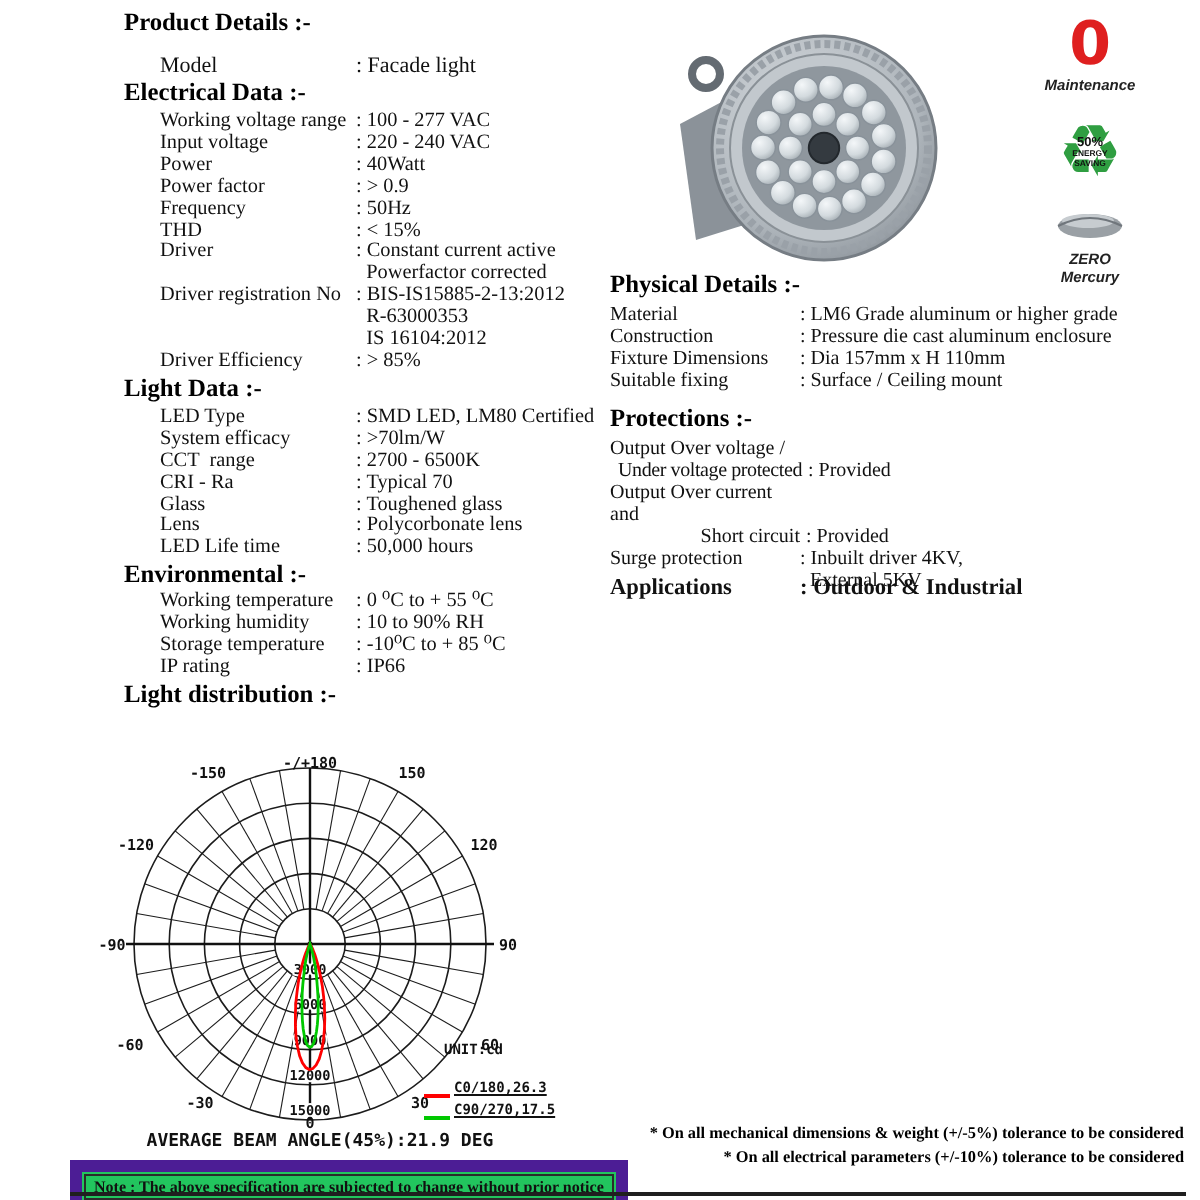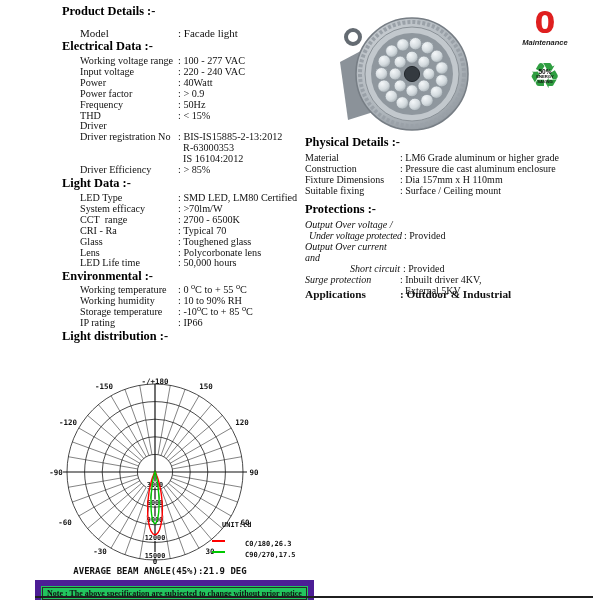--- a/index.html
+++ b/index.html
@@ -10,42 +10,42 @@
   .row{display:flex;font-size:10.2px;line-height:10.9px;}
   .lbl{flex:0 0 98px;white-space:pre-wrap;margin-left:18px;}
   .val{white-space:pre-wrap;}
   .f11{font-size:11px;line-height:12px;}
   .f11.lbl{flex:0 0 98px;}
   .mt8{margin-top:8px;} .mt4{margin-top:4px;} .mt2{margin-top:2px;} .mt1{margin-top:1px;}
   
   .rsec{position:absolute;left:305px;width:292px;}
   .rrow{display:flex;font-size:10px;line-height:11px;}
   .rlbl{flex:0 0 95px;white-space:pre-wrap;}
-  .plbl{flex:0 0 95px;white-space:pre-wrap;font-style:italic;}
+  .plbl{flex:0 0 95px;white-space:pre-wrap;}
   .ind{padding-left:4px;letter-spacing:-0.2px;}
   .alignr{text-align:right;padding-right:3px;}
   .arow{display:flex;font-size:11.3px;font-weight:bold;line-height:13px;}
   .albl{flex:0 0 95px;}
   
   .badges{position:absolute;left:503px;top:8px;width:84px;text-align:center;
           font-family:"Liberation Sans","DejaVu Sans",sans-serif;}
   .zero-num{font-family:"DejaVu Sans",sans-serif;font-weight:bold;font-size:30px;line-height:30px;}
   .badge-label{font-size:7.5px;font-weight:bold;font-style:italic;color:#222;line-height:9px;}
   .recycle{position:relative;height:40px;margin-top:9px;}
   .recycle-glyph{font-size:36px;line-height:40px;}
   .recycle-txt{position:absolute;left:0;right:0;top:12px;color:#111;}
   .recycle-val{font-size:6.5px;font-weight:bold;line-height:7px;}
   .recycle-line{font-size:4.2px;font-weight:bold;line-height:4.6px;}
   .mercury{margin-top:7px;}
   
   .chart-svg{position:absolute;left:35px;top:372px;}
   .legend{position:absolute;left:212px;top:521px;font-family:"DejaVu Sans Mono","Liberation Mono",monospace;
           font-size:7px;font-weight:bold;line-height:9px;color:#111;}
   .unit{padding-left:10px;margin-bottom:10px;}
-  .lg-row{display:flex;align-items:flex-start;gap:20px;margin-top:2px;}
+  .lg-row{display:flex;align-items:flex-end;gap:2px;margin-top:2px;text-decoration:underline;}
   .swatch{display:inline-block;width:13px;height:2px;}
   .caption{position:absolute;left:35px;top:566px;width:250px;text-align:center;
            font-family:"DejaVu Sans Mono","Liberation Mono",monospace;font-size:9px;font-weight:bold;color:#111;}
   
   .note-box{position:absolute;left:35px;top:580px;border:6px solid #4c1d95;padding:1px;background:#22c55e;}
   .note-inner{border:1px solid #2b2b2b;padding:0 4px;font-size:8px;font-weight:bold;line-height:11px;white-space:nowrap;}
   .tol{position:absolute;right:8px;top:561px;width:330px;text-align:right;
        font-size:8.2px;font-weight:bold;line-height:11.5px;color:#000;}
   .bottom-rule{position:absolute;left:35px;top:596px;width:558px;height:2px;background:#1f1f1f;}
   .photo{position:absolute;left:326px;top:12px;}
@@ -89,20 +89,22 @@
         <div class="val">: 50Hz</div>
       </div>
 
       <div class="row">
         <div class="lbl">THD</div>
         <div class="val">: &lt; 15%</div>
       </div>
 
       <div class="row">
         <div class="lbl">Driver</div>
+        <div class="val">: Constant current active
+  Powerfactor corrected</div>
       </div>
 
       <div class="row">
         <div class="lbl">Driver registration No</div>
         <div class="val">: BIS-IS15885-2-13:2012
   R-63000353
   IS 16104:2012</div>
       </div>
 
       <div class="row">
@@ -306,20 +308,29 @@
     <div class="zero-num" style="color: rgb(223, 31, 31);">0</div>
     <div class="badge-label">Maintenance</div>
     <div class="recycle">
       <div class="recycle-glyph" style="color: rgb(47, 158, 65);">♻</div>
       <div class="recycle-txt">
         <div class="recycle-val">50%</div>
         <div class="recycle-line">ENERGY</div>
         <div class="recycle-line">SAVING</div>
       </div>
     </div>
+    <div class="mercury">
+      <svg width="38" height="17" viewBox="0 0 38 17">
+        <ellipse cx="19" cy="10" rx="16" ry="6" fill="#9aa0a5"></ellipse>
+        <ellipse cx="18" cy="7.5" rx="13" ry="3.5" fill="#c7ccd0"></ellipse>
+        <path d="M3,10 Q19,2 35,10" fill="none" stroke="#70767c" stroke-width="1"></path>
+      </svg>
+      <div class="badge-label">ZERO</div>
+      <div class="badge-label">Mercury</div>
+    </div>
   </div>
 
   <div class="rsec" style="top:135px">
     <h2 class="sec">Physical Details :-</h2>
     <div class="mt2">
       <div class="rrow">
         <div class="rlbl">Material</div>
         <div class="val">: LM6 Grade aluminum or higher grade</div>
       </div>
 
@@ -367,18 +378,22 @@
     </div>
   </div>
 
   <div class="rsec" style="top:288px">
     <div class="arow">
       <div class="albl">Applications</div>
       <div>: Outdoor &amp; Industrial</div>
     </div>
   </div>
 
+  <div class="tol">
+    <div>* On all mechanical dimensions  &amp; weight (+/-5%) tolerance to be considered</div>
+    <div>* On all electrical parameters (+/-10%) tolerance to be considered</div>
+  </div>
   <div class="note-box">
     <div class="note-inner">Note : The above specification are subjected to change without prior notice</div>
   </div>
   <div class="bottom-rule"></div>
 
 </div>
 
 </body></html>

